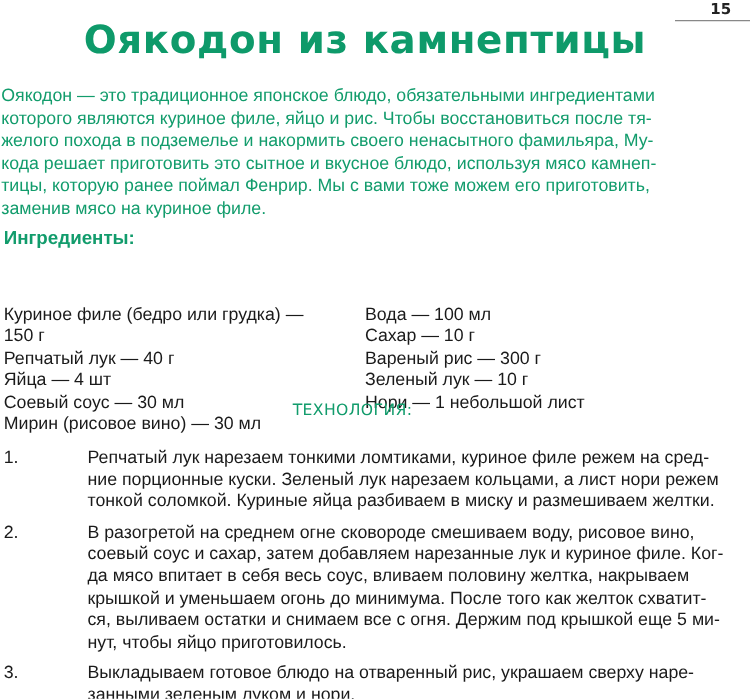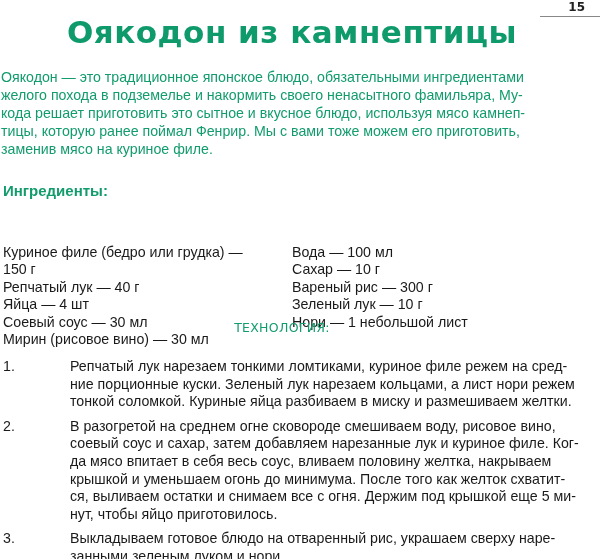--- a/index.html
+++ b/index.html
@@ -50,20 +50,21 @@
 </head>
 <body>
 
 <div class="page-num">15</div>
 <div class="page-rule"></div>
 
 <h1 class="title" style="margin:0;">Оякодон из камнептицы</h1>
 
 <div class="intro">
   <div>Оякодон — это традиционное японское блюдо, обязательными ингредиентами</div>
+  <div>которого являются куриное филе, яйцо и рис. Чтобы восстановиться после тя-</div>
   <div>желого похода в подземелье и накормить своего ненасытного фамильяра, Му-</div>
   <div>кода решает приготовить это сытное и вкусное блюдо, используя мясо камнеп-</div>
   <div>тицы, которую ранее поймал Фенрир. Мы с вами тоже можем его приготовить,</div>
   <div>заменив мясо на куриное филе.</div>
 </div>
 
 <div class="ing-head">Ингредиенты:</div>
 
 <div class="ing-col ing-left">
   <div>Куриное филе (бедро или грудка) —</div>

